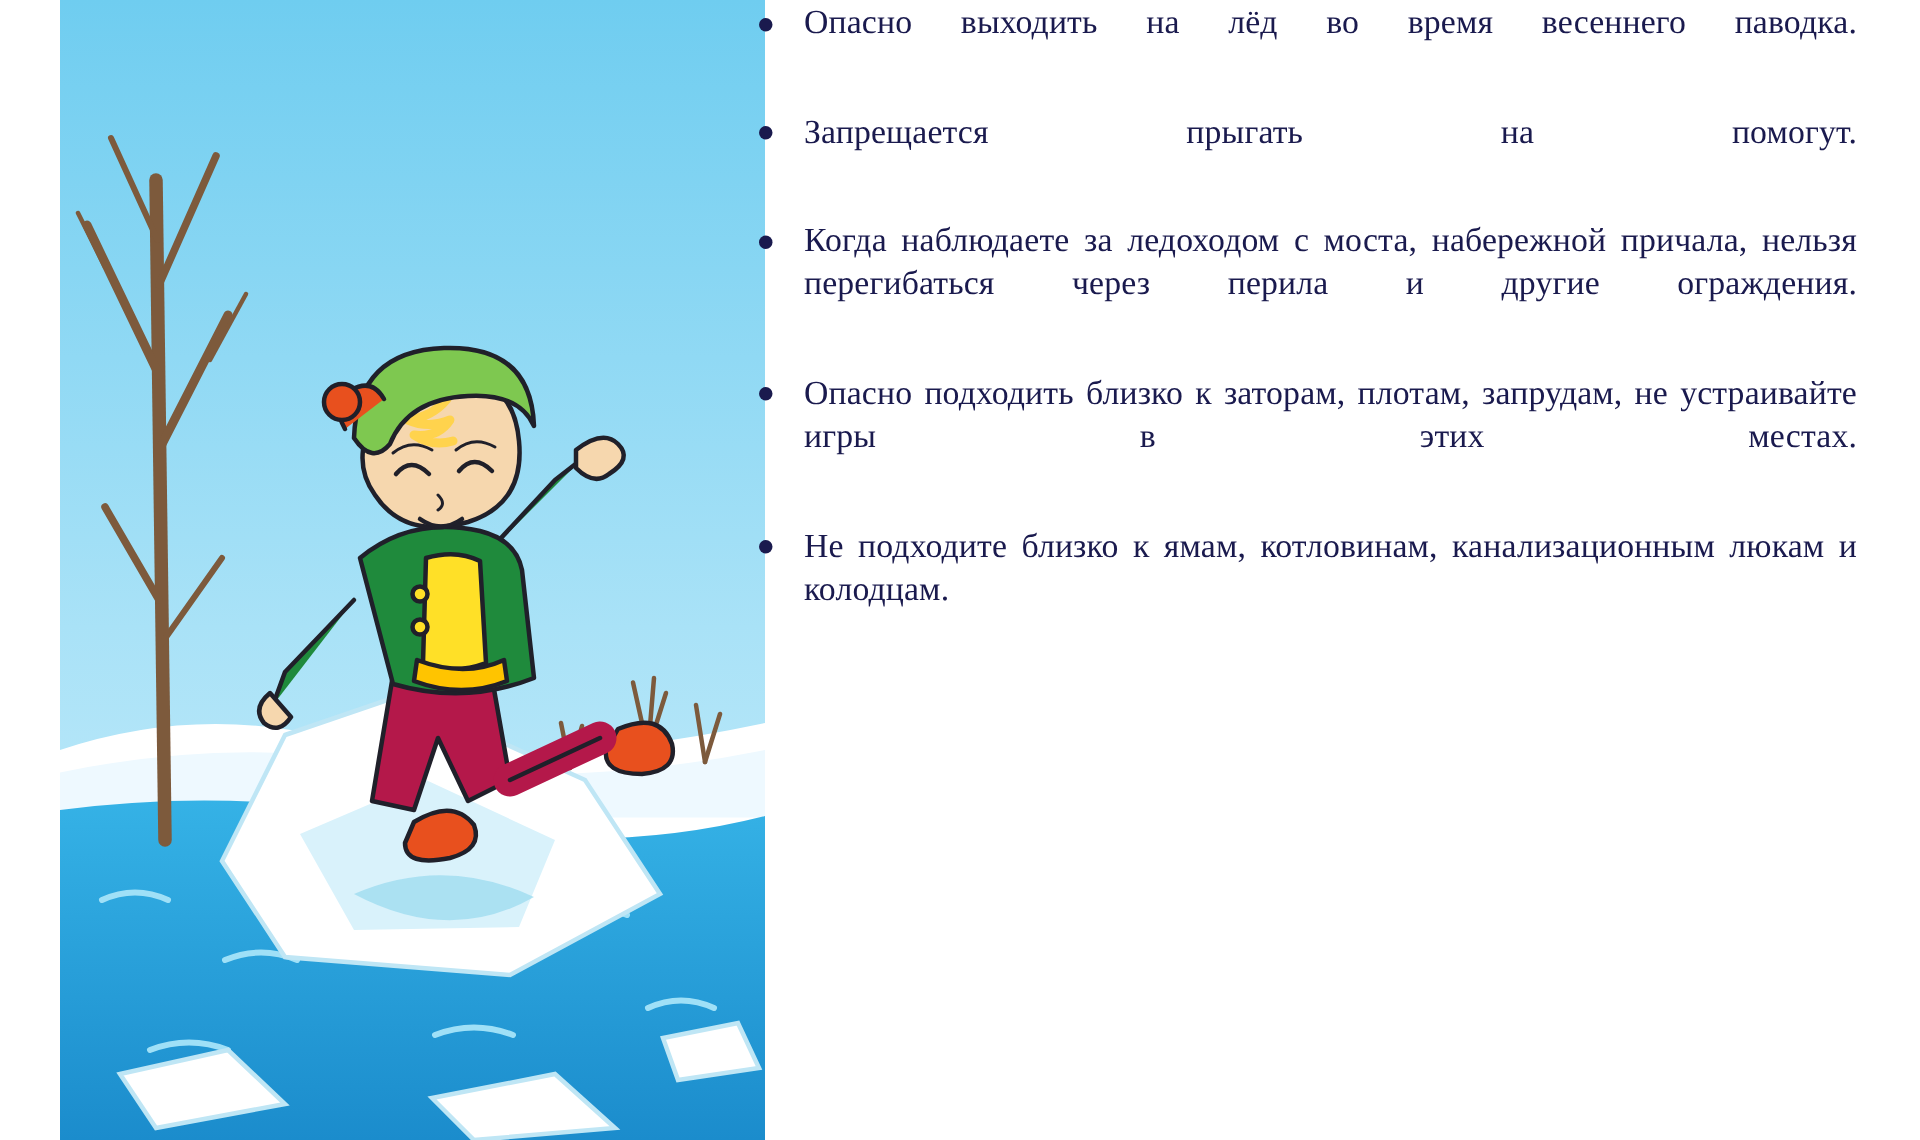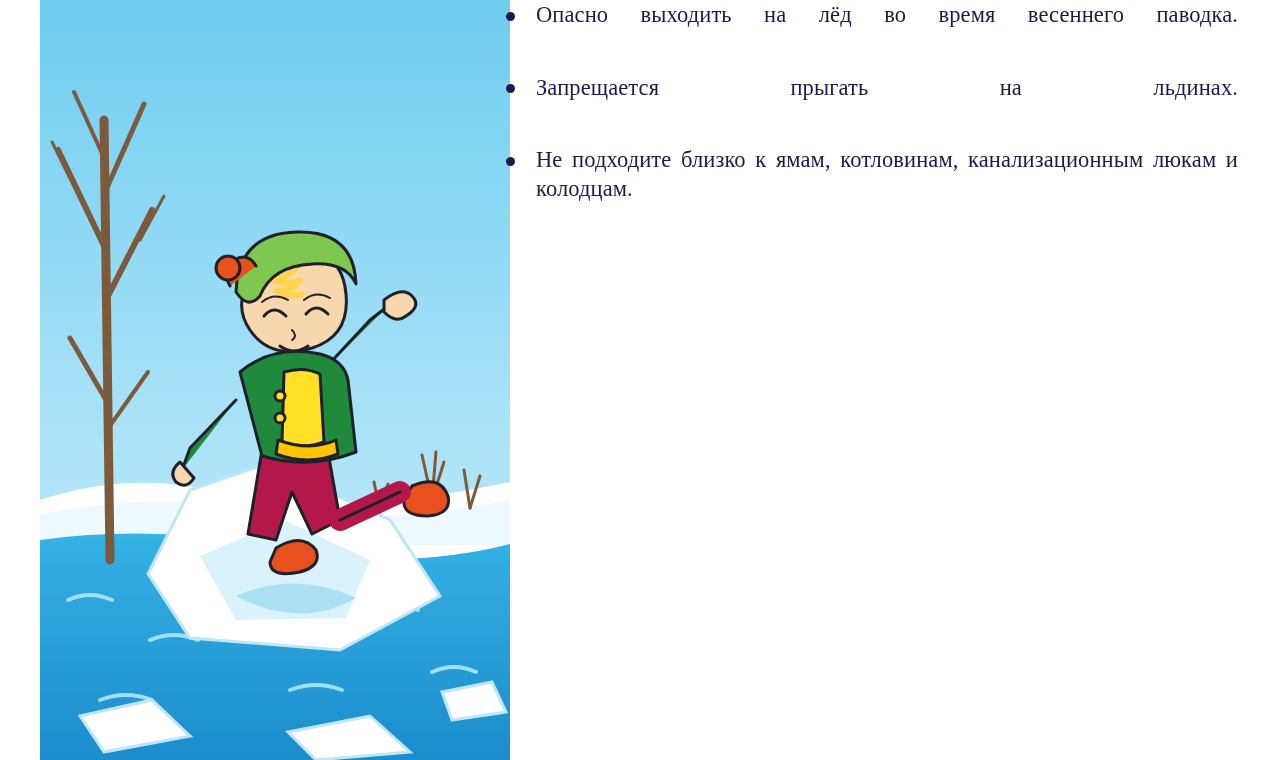--- a/index.html
+++ b/index.html
@@ -175,21 +175,29 @@
     </svg>
   </div>
 
   <ul class="rules">
     <li class="rule">
       <span class="bullet"></span>
       <span class="rule-text">Опасно выходить на лёд во время весеннего паводка.</span>
     </li>
     <li class="rule">
       <span class="bullet"></span>
-      <span class="rule-text">Запрещается прыгать на льдинах.</span>
+      <span class="rule-text">Запрещается прыгать на помогут.</span>
+    </li>
+    <li class="rule">
+      <span class="bullet"></span>
+      <span class="rule-text">Когда наблюдаете за ледоходом с моста, набережной причала, нельзя перегибаться через перила и другие ограждения.</span>
+    </li>
+    <li class="rule">
+      <span class="bullet"></span>
+      <span class="rule-text">Опасно подходить близко к заторам, плотам, запрудам, не устраивайте игры в этих местах.</span>
     </li>
     <li class="rule">
       <span class="bullet"></span>
       <span class="rule-text">Не подходите близко к ямам, котловинам, канализационным люкам и колодцам.</span>
     </li>
 
   </ul>
 
 </div>
 

